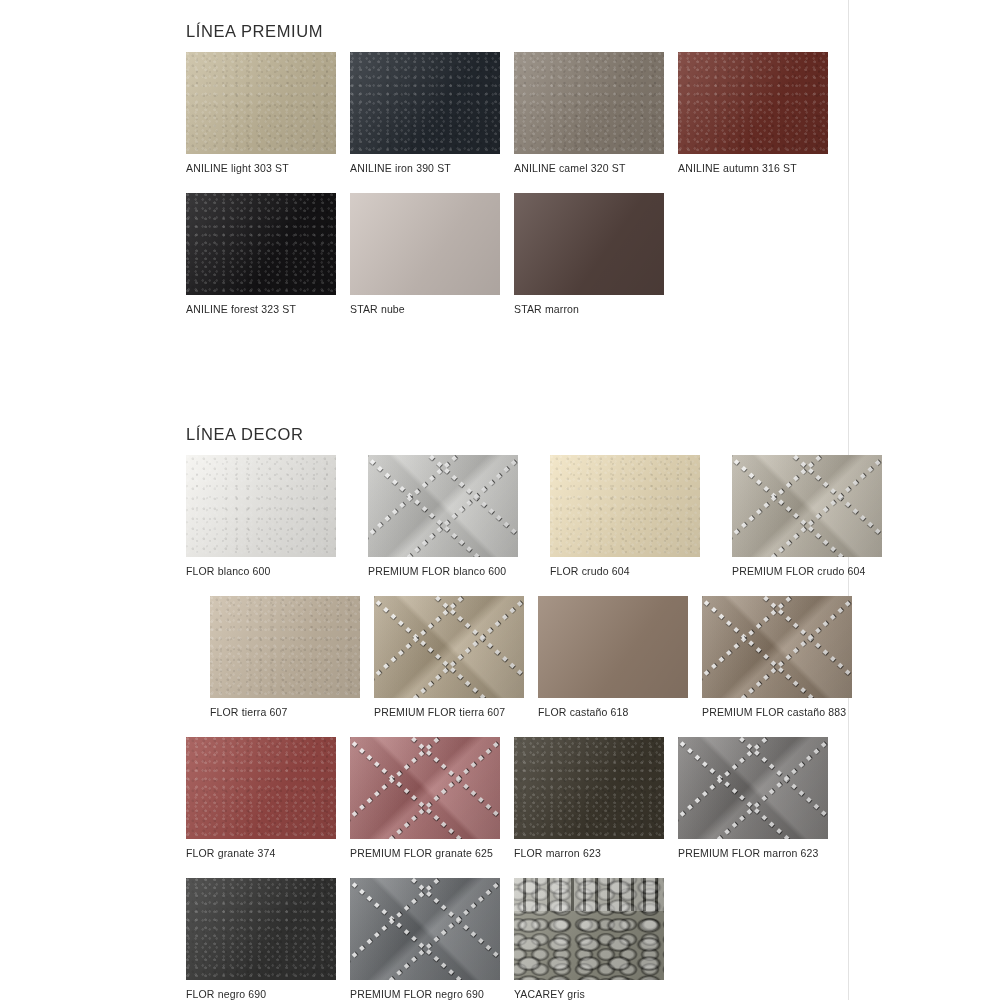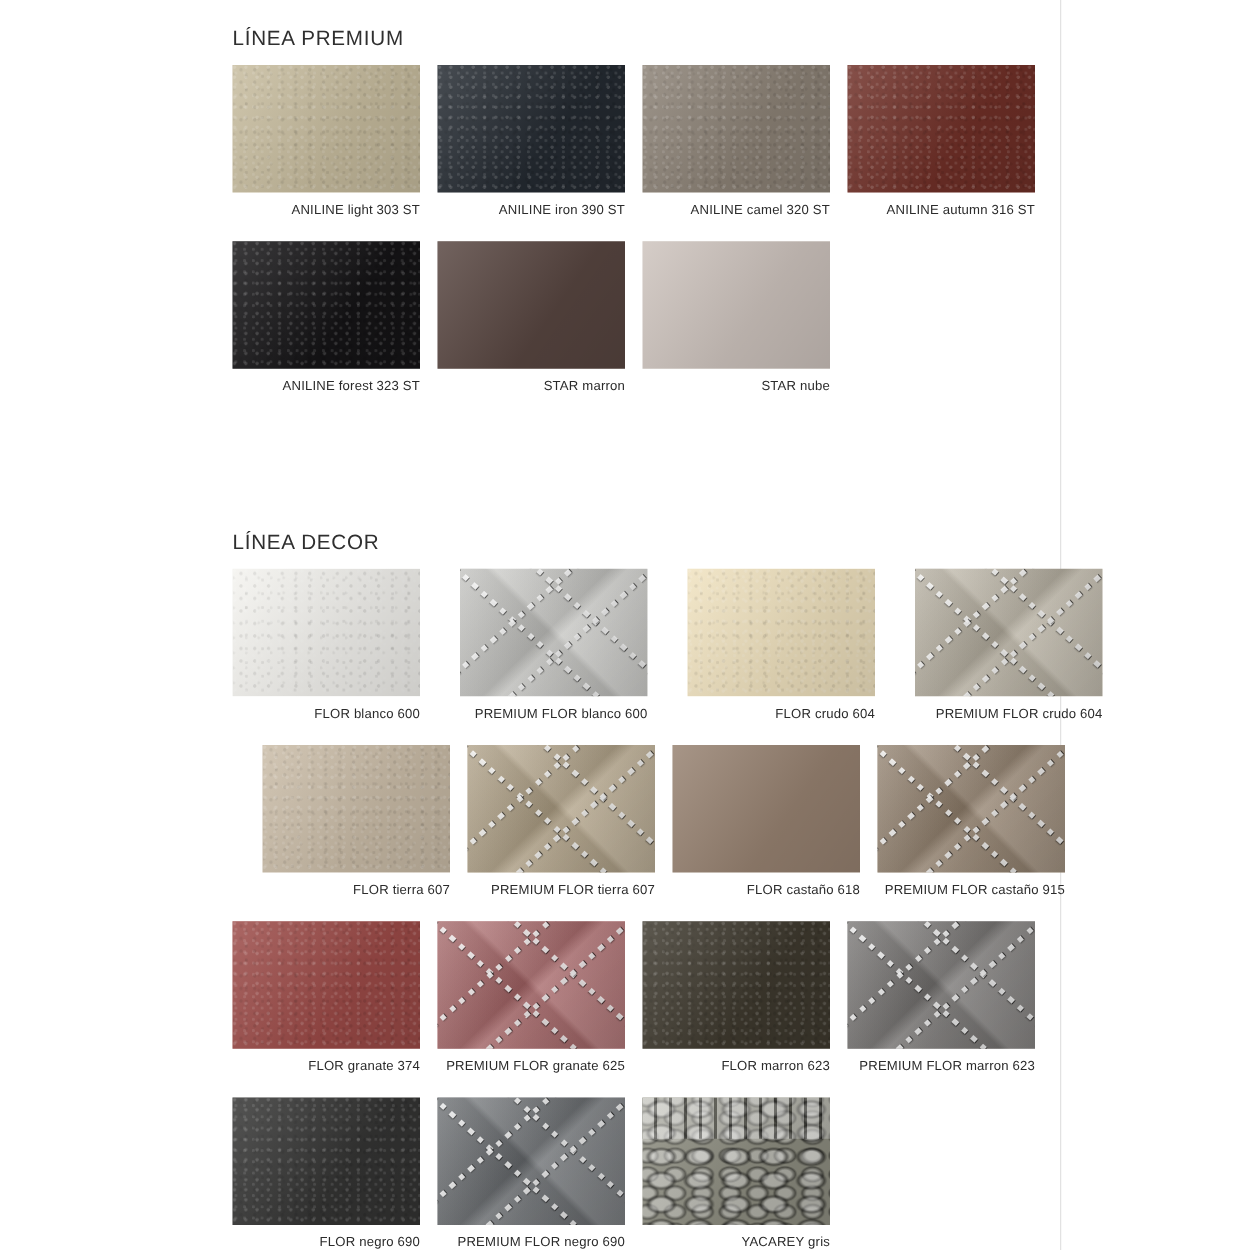--- a/index.html
+++ b/index.html
@@ -26,21 +26,20 @@
     letter-spacing: 0.6px;
     color: #2f2f2f;
     font-weight: 400;
     margin-bottom: 11px;
     white-space: nowrap;
   }
   .grid {
     display: grid;
     grid-template-columns: repeat(4, 150px);
     column-gap: 14px;
-    text-align: right;
   }
   .swatch-cell { width: 150px; }
   .swatch-cell.empty { visibility: hidden; }
   .swatch {
     width: 150px; height: 102px;
     position: relative;
     overflow: hidden;
     background: #ccc;
   }
   .swatch .grain {
@@ -144,30 +143,30 @@
       </div>
     <div class="grid" id="grid-premium-1">
         <div class="swatch-cell">
           <div class="swatch" style="background: rgb(21, 20, 22);">
             <div class="grain"></div>
             <div class="shade"></div>
           </div>
           <div class="label">ANILINE forest 323 ST</div>
         </div>
         <div class="swatch-cell">
+          <div class="swatch" style="background: rgb(205, 195, 189);">
+            <div class="shade"></div>
+          </div>
+          <div class="label">STAR nube</div>
+        </div>
+        <div class="swatch-cell">
           <div class="swatch" style="background: rgb(87, 69, 64);">
             <div class="shade"></div>
           </div>
           <div class="label">STAR marron</div>
-        </div>
-        <div class="swatch-cell">
-          <div class="swatch" style="background: rgb(205, 195, 189);">
-            <div class="shade"></div>
-          </div>
-          <div class="label">STAR nube</div>
         </div>
         <div class="swatch-cell empty"></div>
       </div>
   </div>
 
   <div class="section" id="sec-decor" style="top:425px;">
     <div class="section-title">LÍNEA DECOR</div>
     <div class="grid" id="grid-decor-0" style="margin-bottom:18px;gap:32px;">
         <div class="swatch-cell">
           <div class="swatch" style="background: rgb(244, 243, 239);">
@@ -241,21 +240,21 @@
           <div class="swatch" style="background: rgb(160, 139, 116);">
             <div class="quilt">
               <div class="panel"></div>
               <div class="stitch st-a1"></div>
               <div class="stitch st-a2"></div>
               <div class="stitch st-b1"></div>
               <div class="stitch st-b2"></div>
             </div>
             <div class="shade"></div>
           </div>
-          <div class="label">PREMIUM FLOR castaño 915</div>
+          <div class="label">PREMIUM FLOR castaño 883</div>
         </div>
       </div>
     <div class="grid" id="grid-decor-2" style="margin-bottom:18px;">
         <div class="swatch-cell">
           <div class="swatch" style="background: rgb(155, 74, 71);">
             <div class="grain"></div>
             <div class="shade"></div>
           </div>
           <div class="label">FLOR granate 374</div>
         </div>

